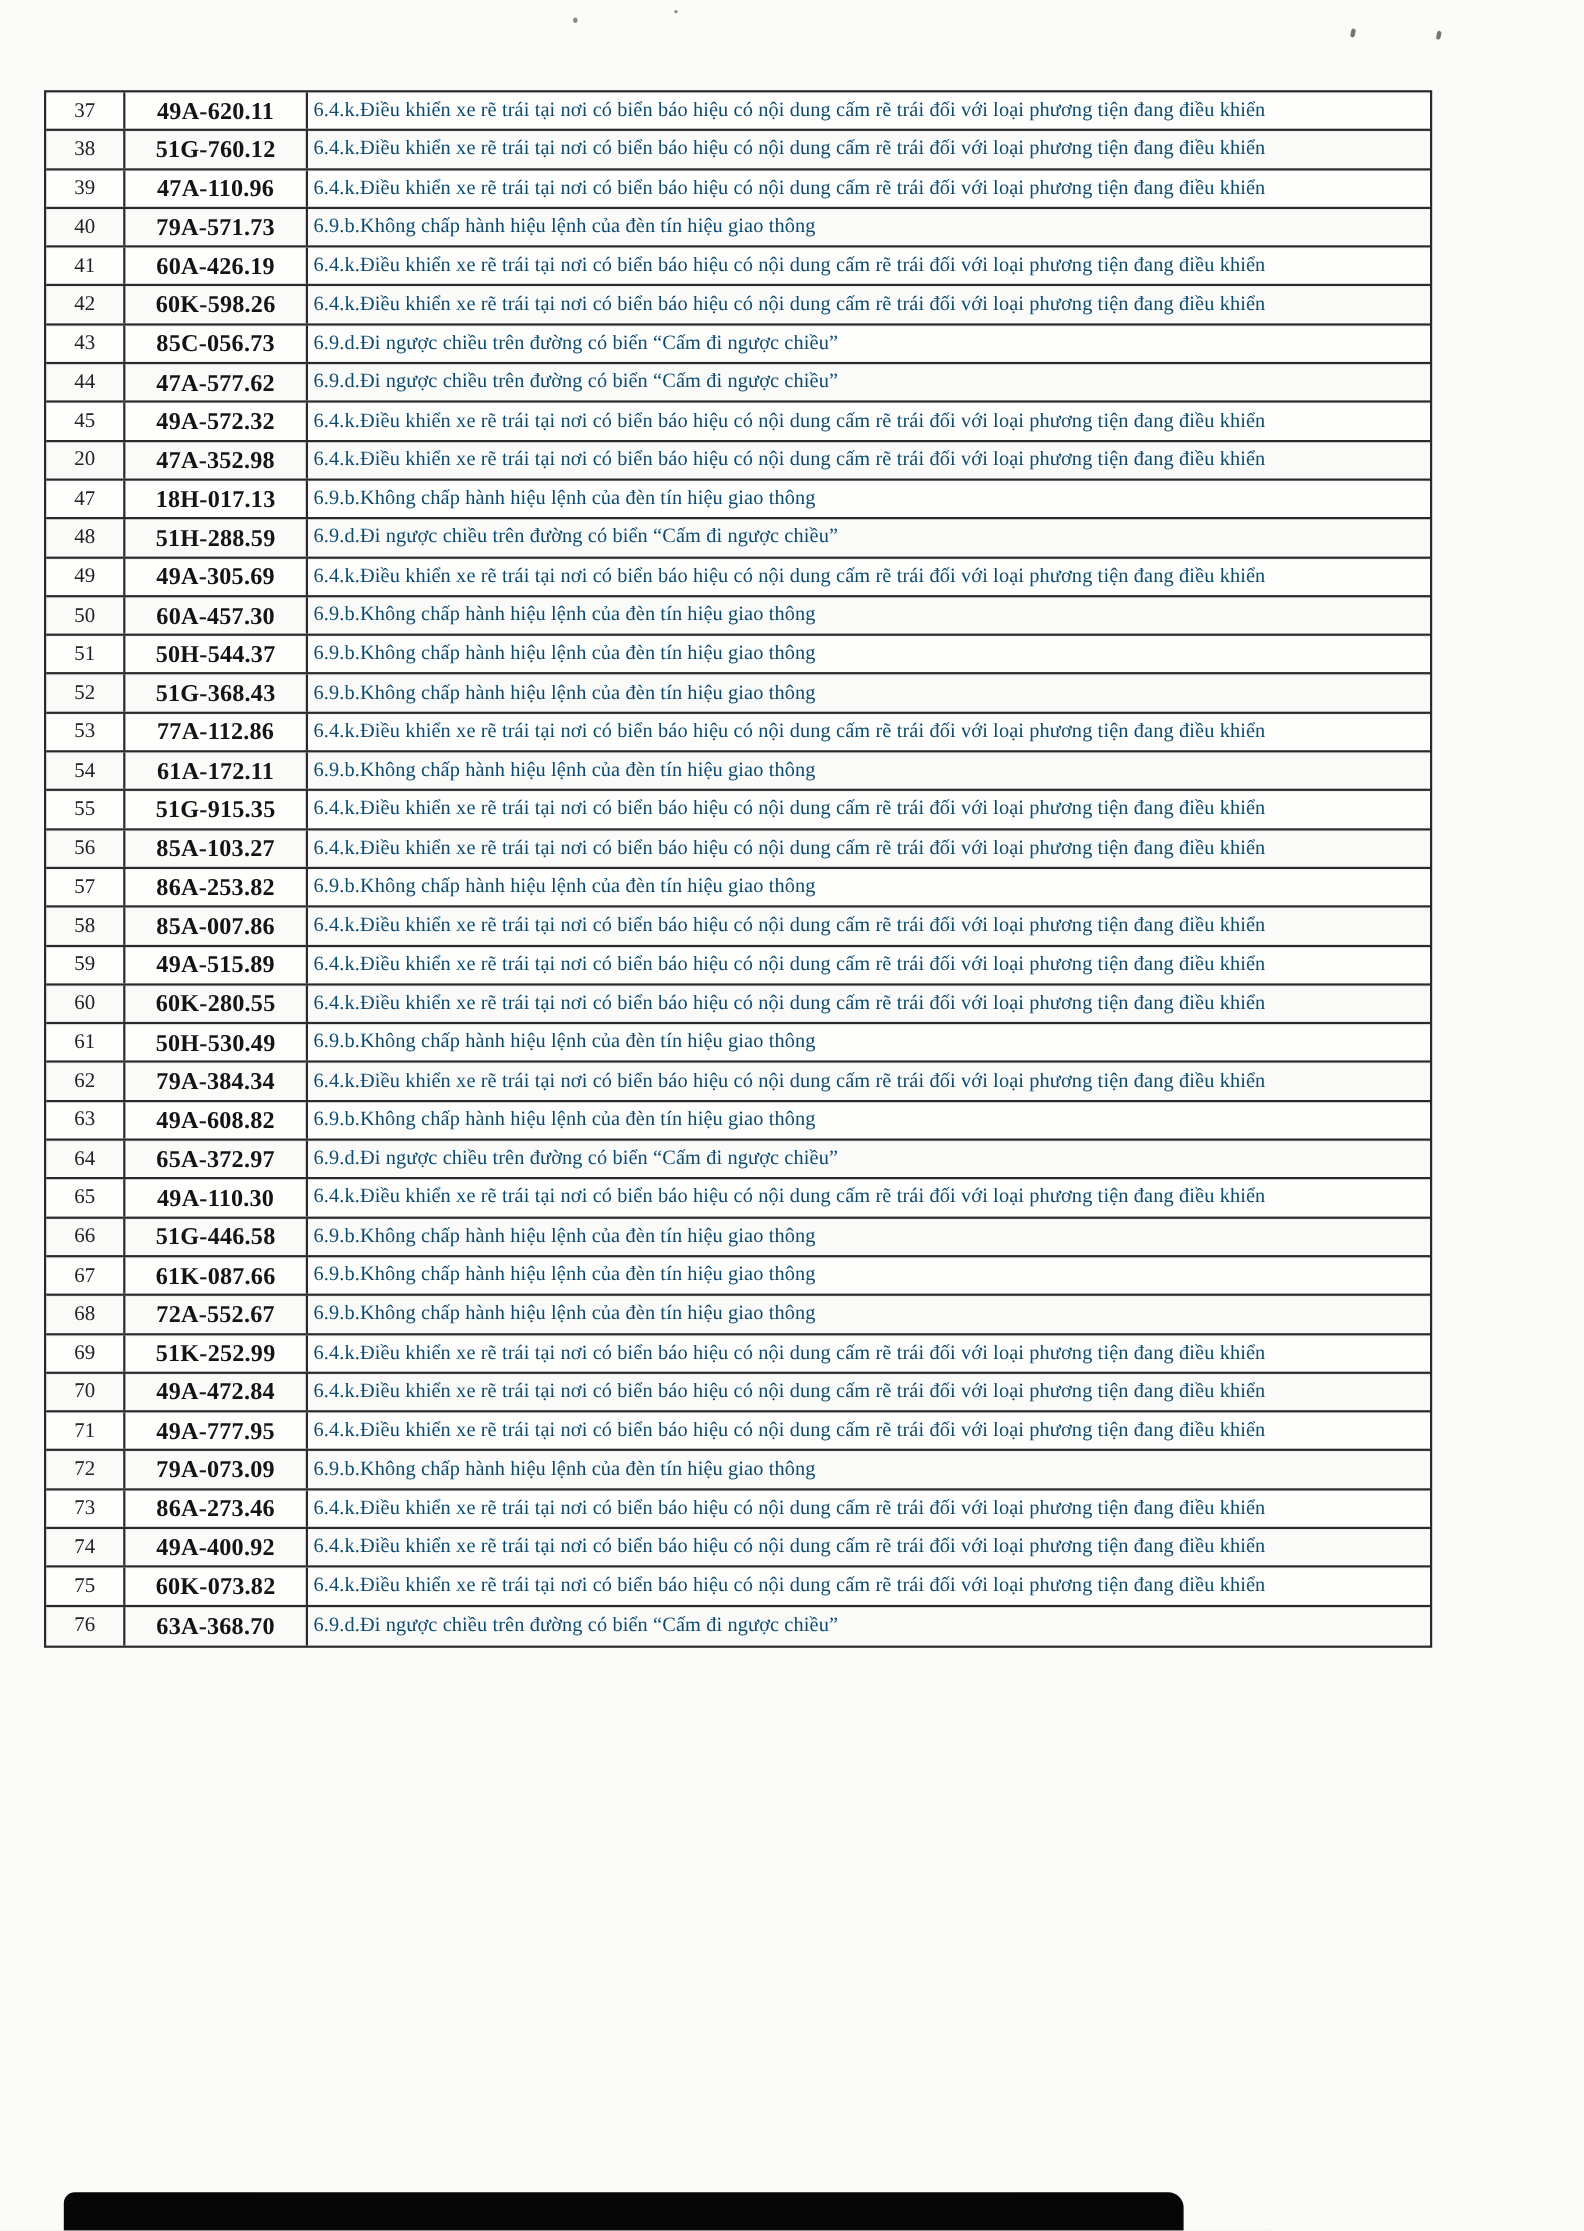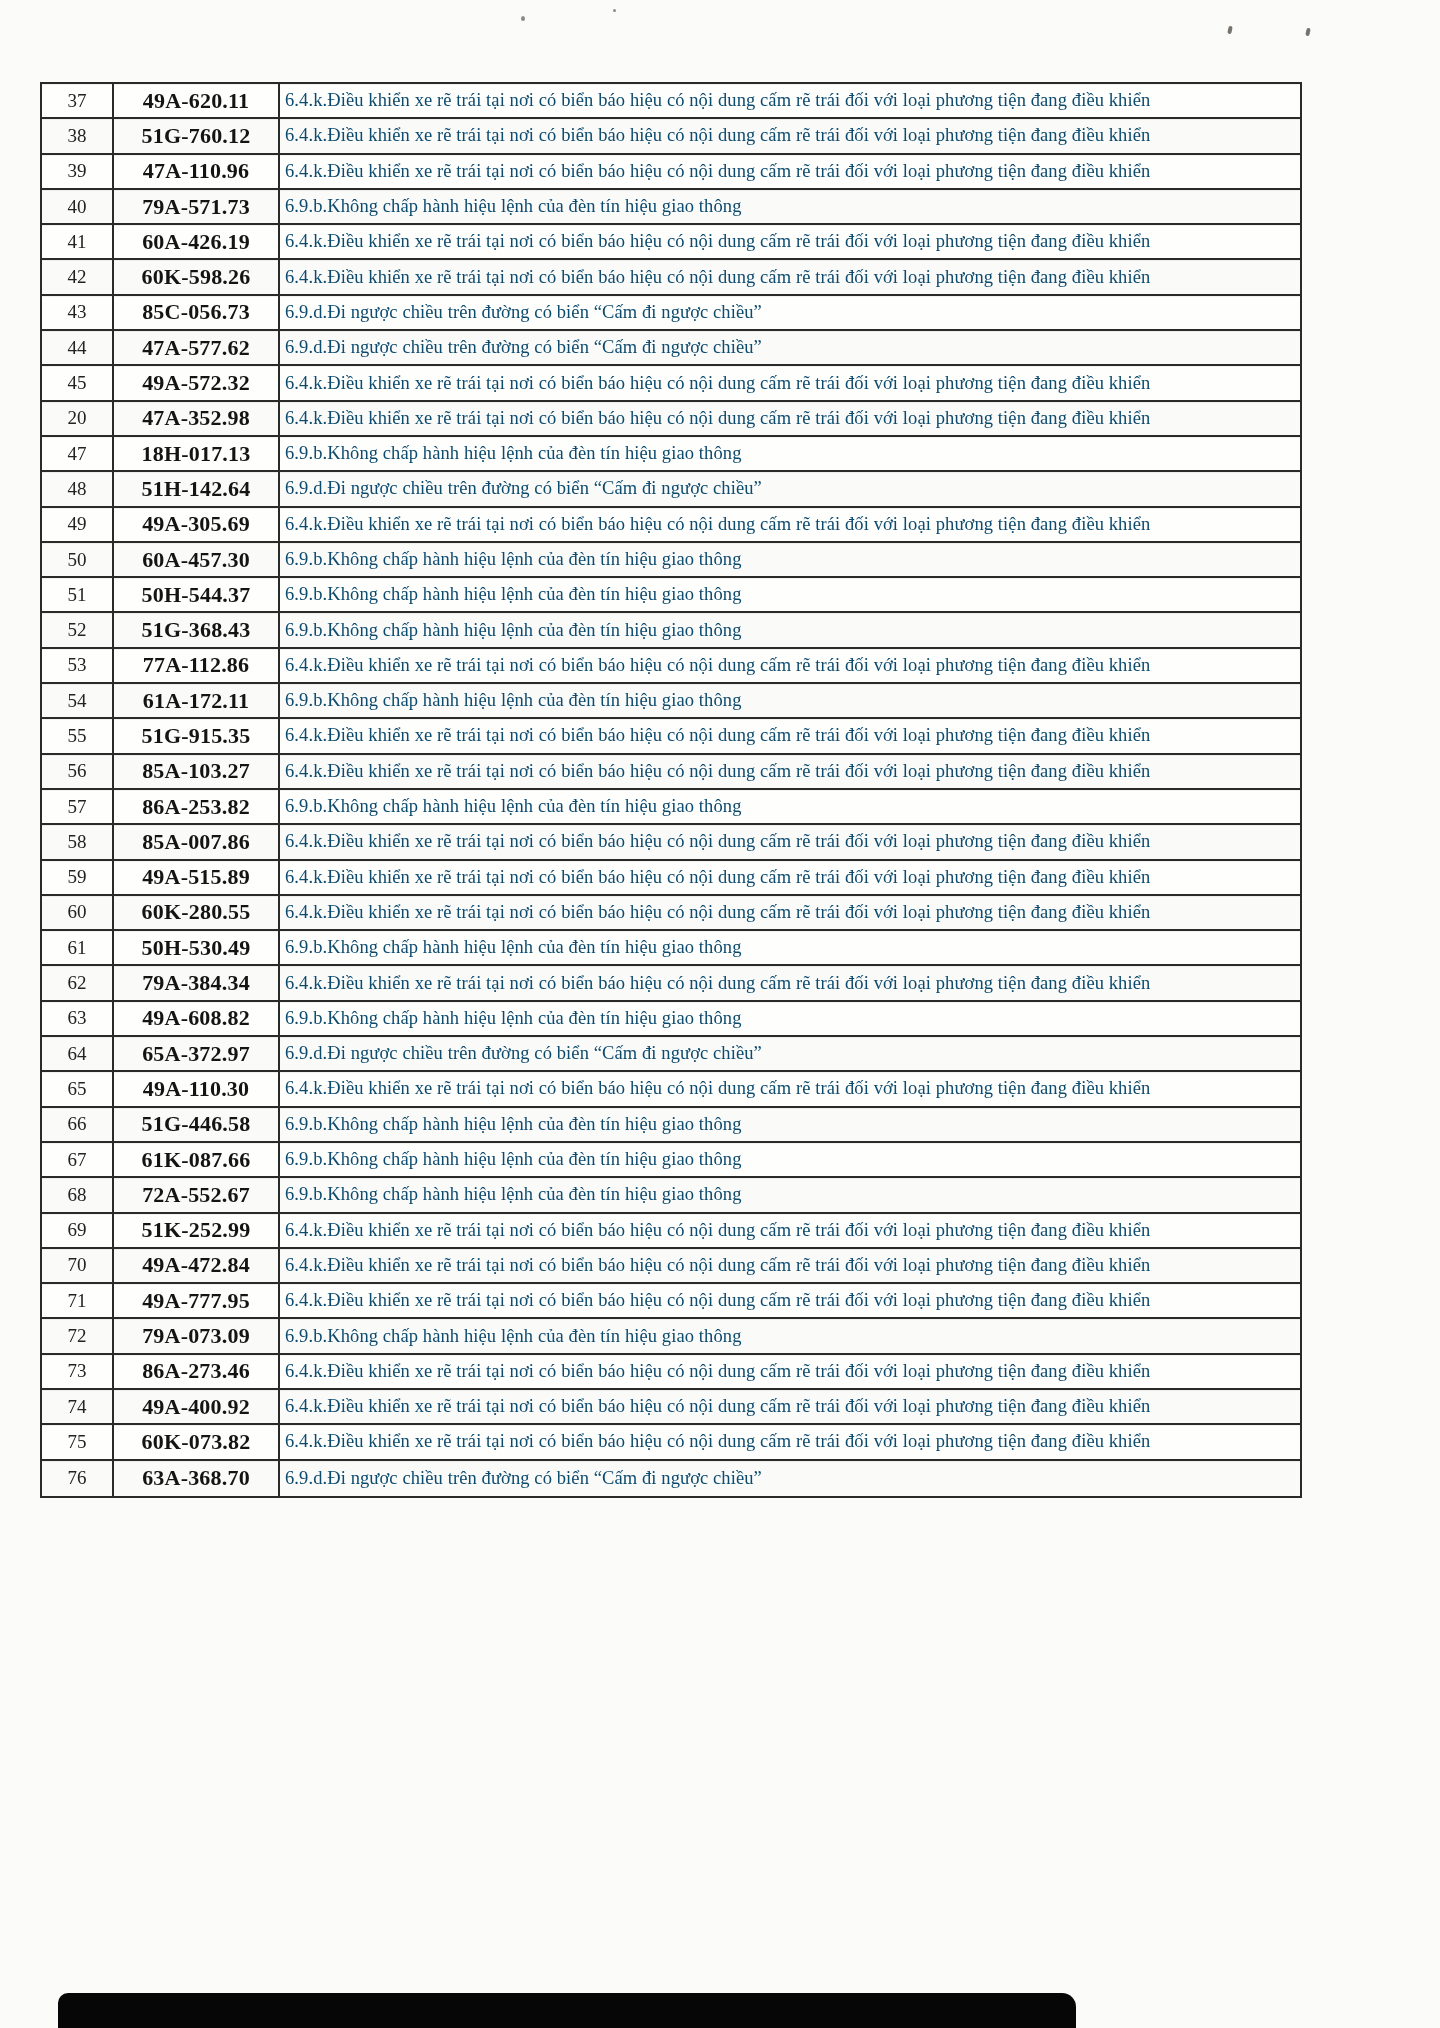--- a/index.html
+++ b/index.html
@@ -147,21 +147,21 @@
         <div class="cell c-plate">47A-352.98</div>
         <div class="cell c-v">6.4.k.Điều khiển xe rẽ trái tại nơi có biển báo hiệu có nội dung cấm rẽ trái đối với loại phương tiện đang điều khiển</div>
       </div>
       <div class="vrow">
         <div class="cell c-no">47</div>
         <div class="cell c-plate">18H-017.13</div>
         <div class="cell c-v">6.9.b.Không chấp hành hiệu lệnh của đèn tín hiệu giao thông</div>
       </div>
       <div class="vrow">
         <div class="cell c-no">48</div>
-        <div class="cell c-plate">51H-142.64</div>
+        <div class="cell c-plate">51H-288.59</div>
         <div class="cell c-v">6.9.d.Đi ngược chiều trên đường có biển “Cấm đi ngược chiều”</div>
       </div>
       <div class="vrow">
         <div class="cell c-no">49</div>
         <div class="cell c-plate">49A-305.69</div>
         <div class="cell c-v">6.4.k.Điều khiển xe rẽ trái tại nơi có biển báo hiệu có nội dung cấm rẽ trái đối với loại phương tiện đang điều khiển</div>
       </div>
       <div class="vrow">
         <div class="cell c-no">50</div>
         <div class="cell c-plate">60A-457.30</div>

